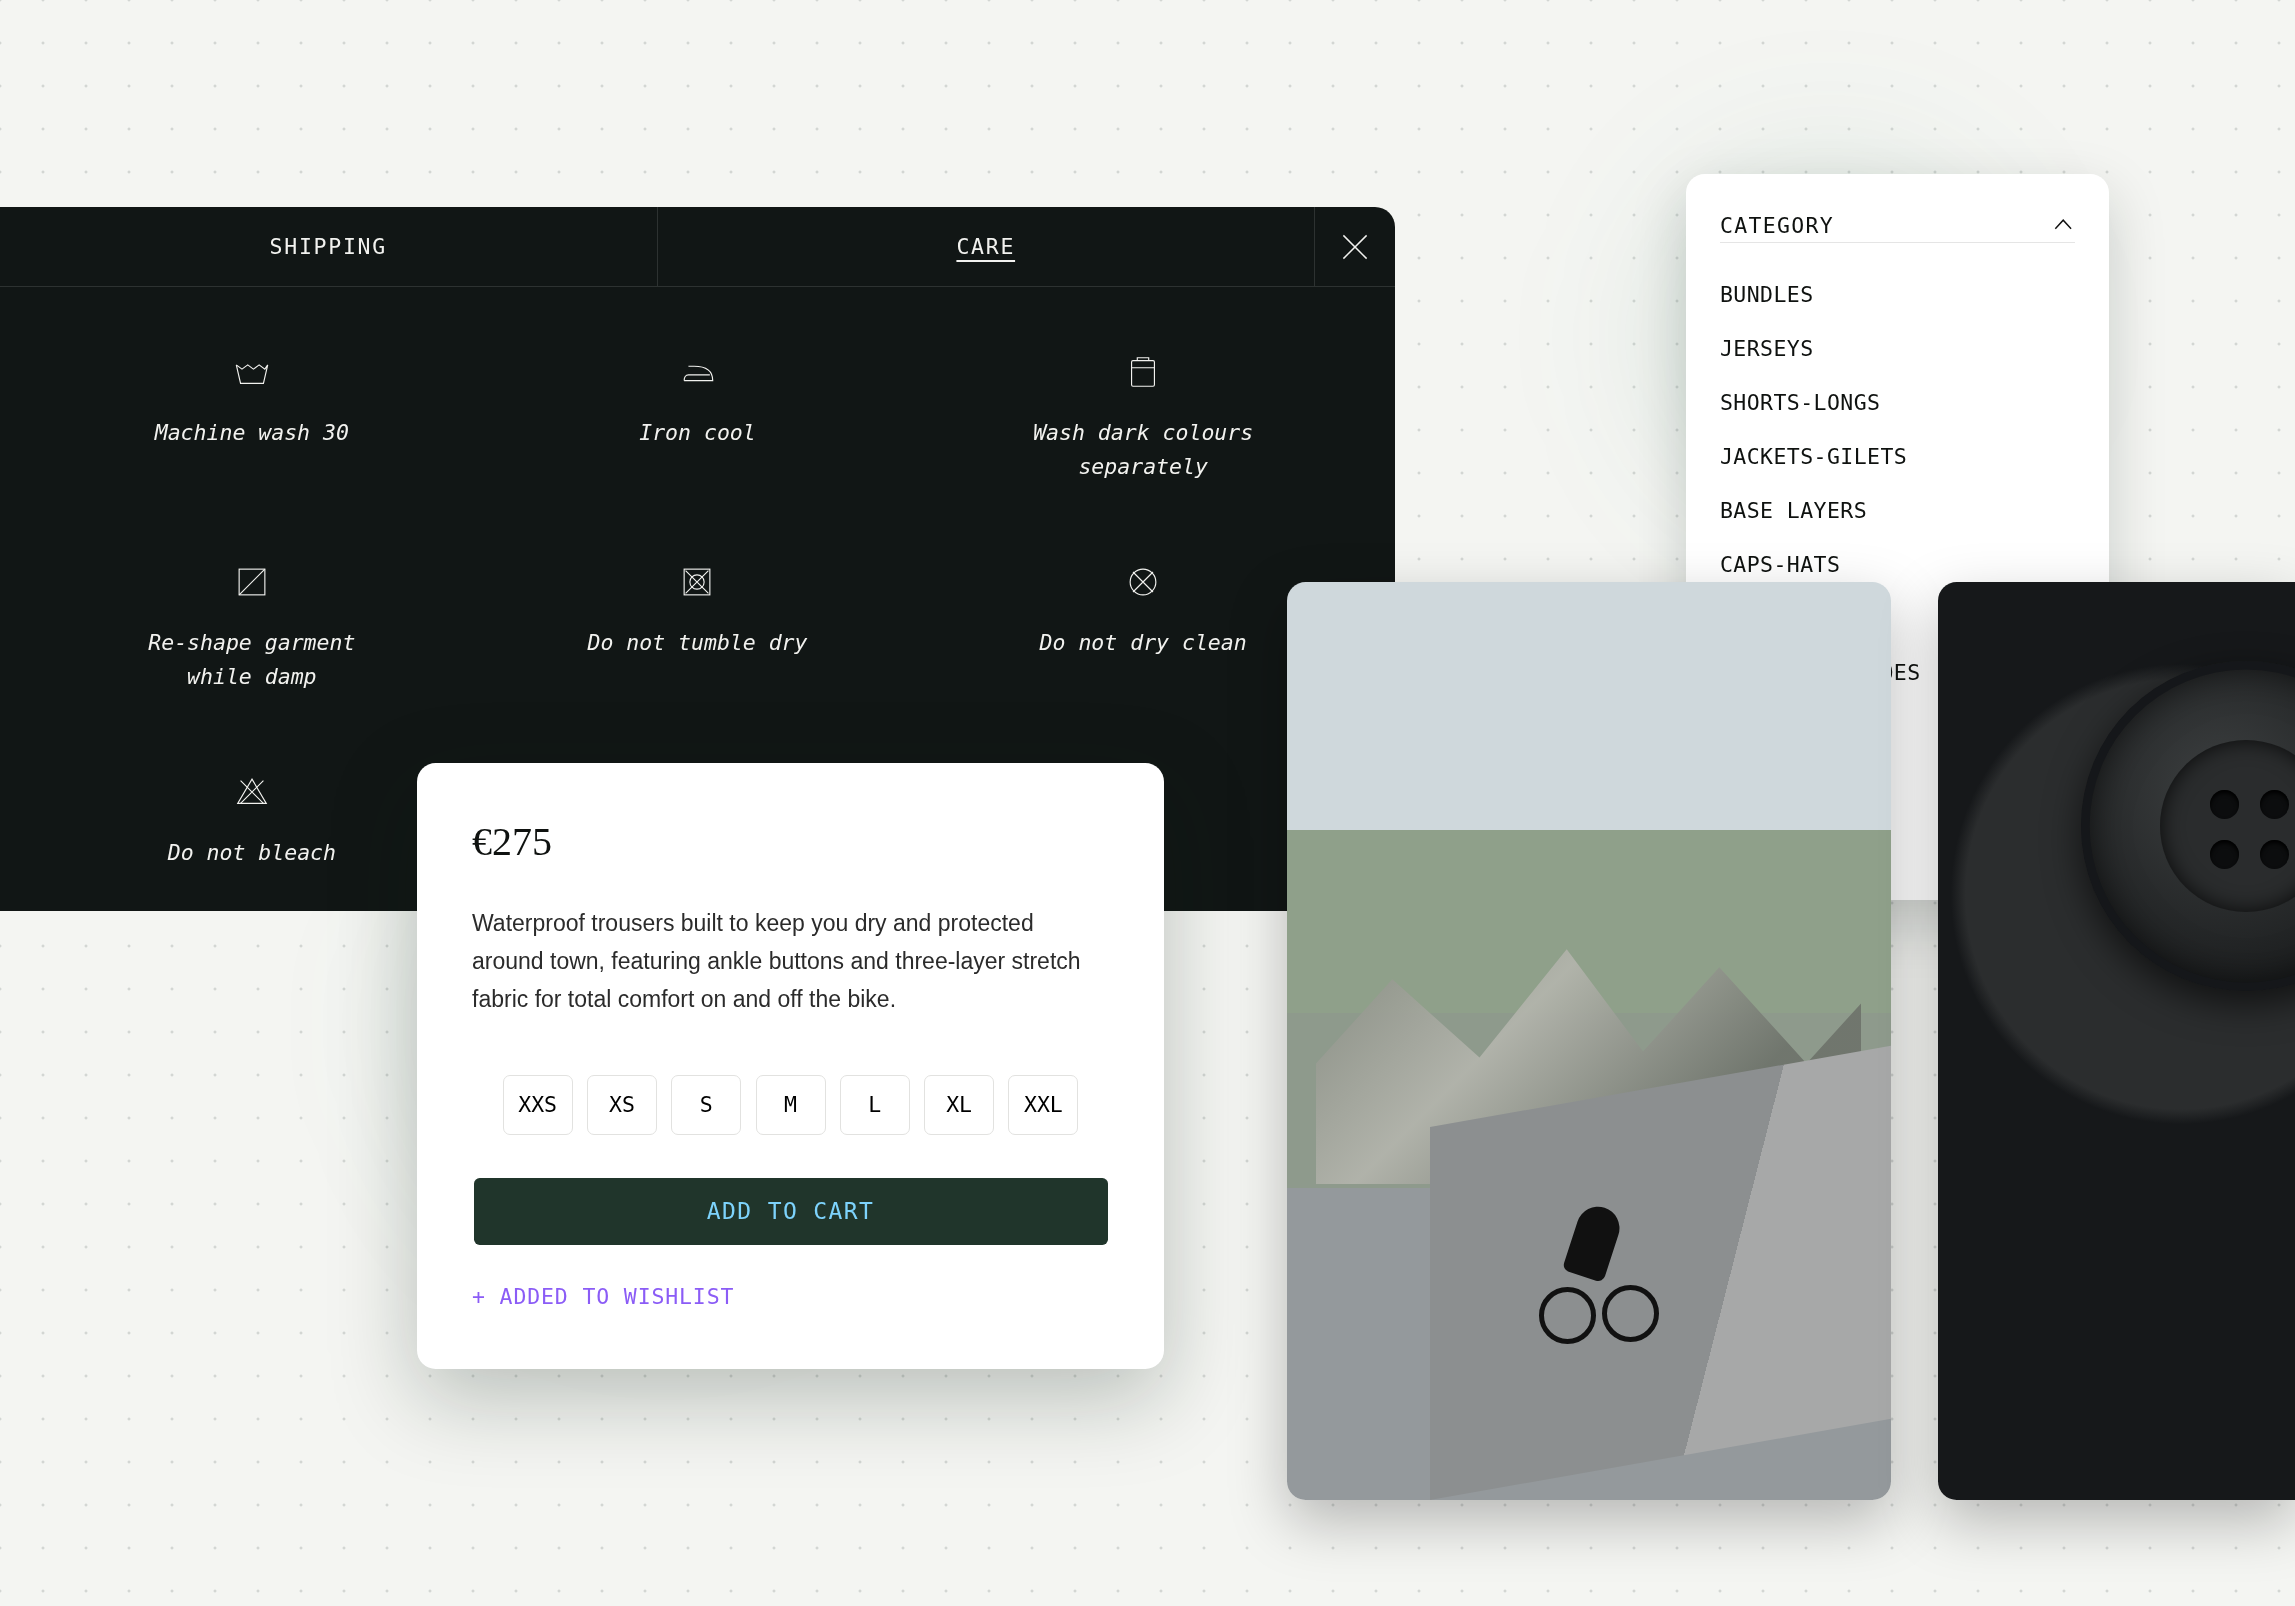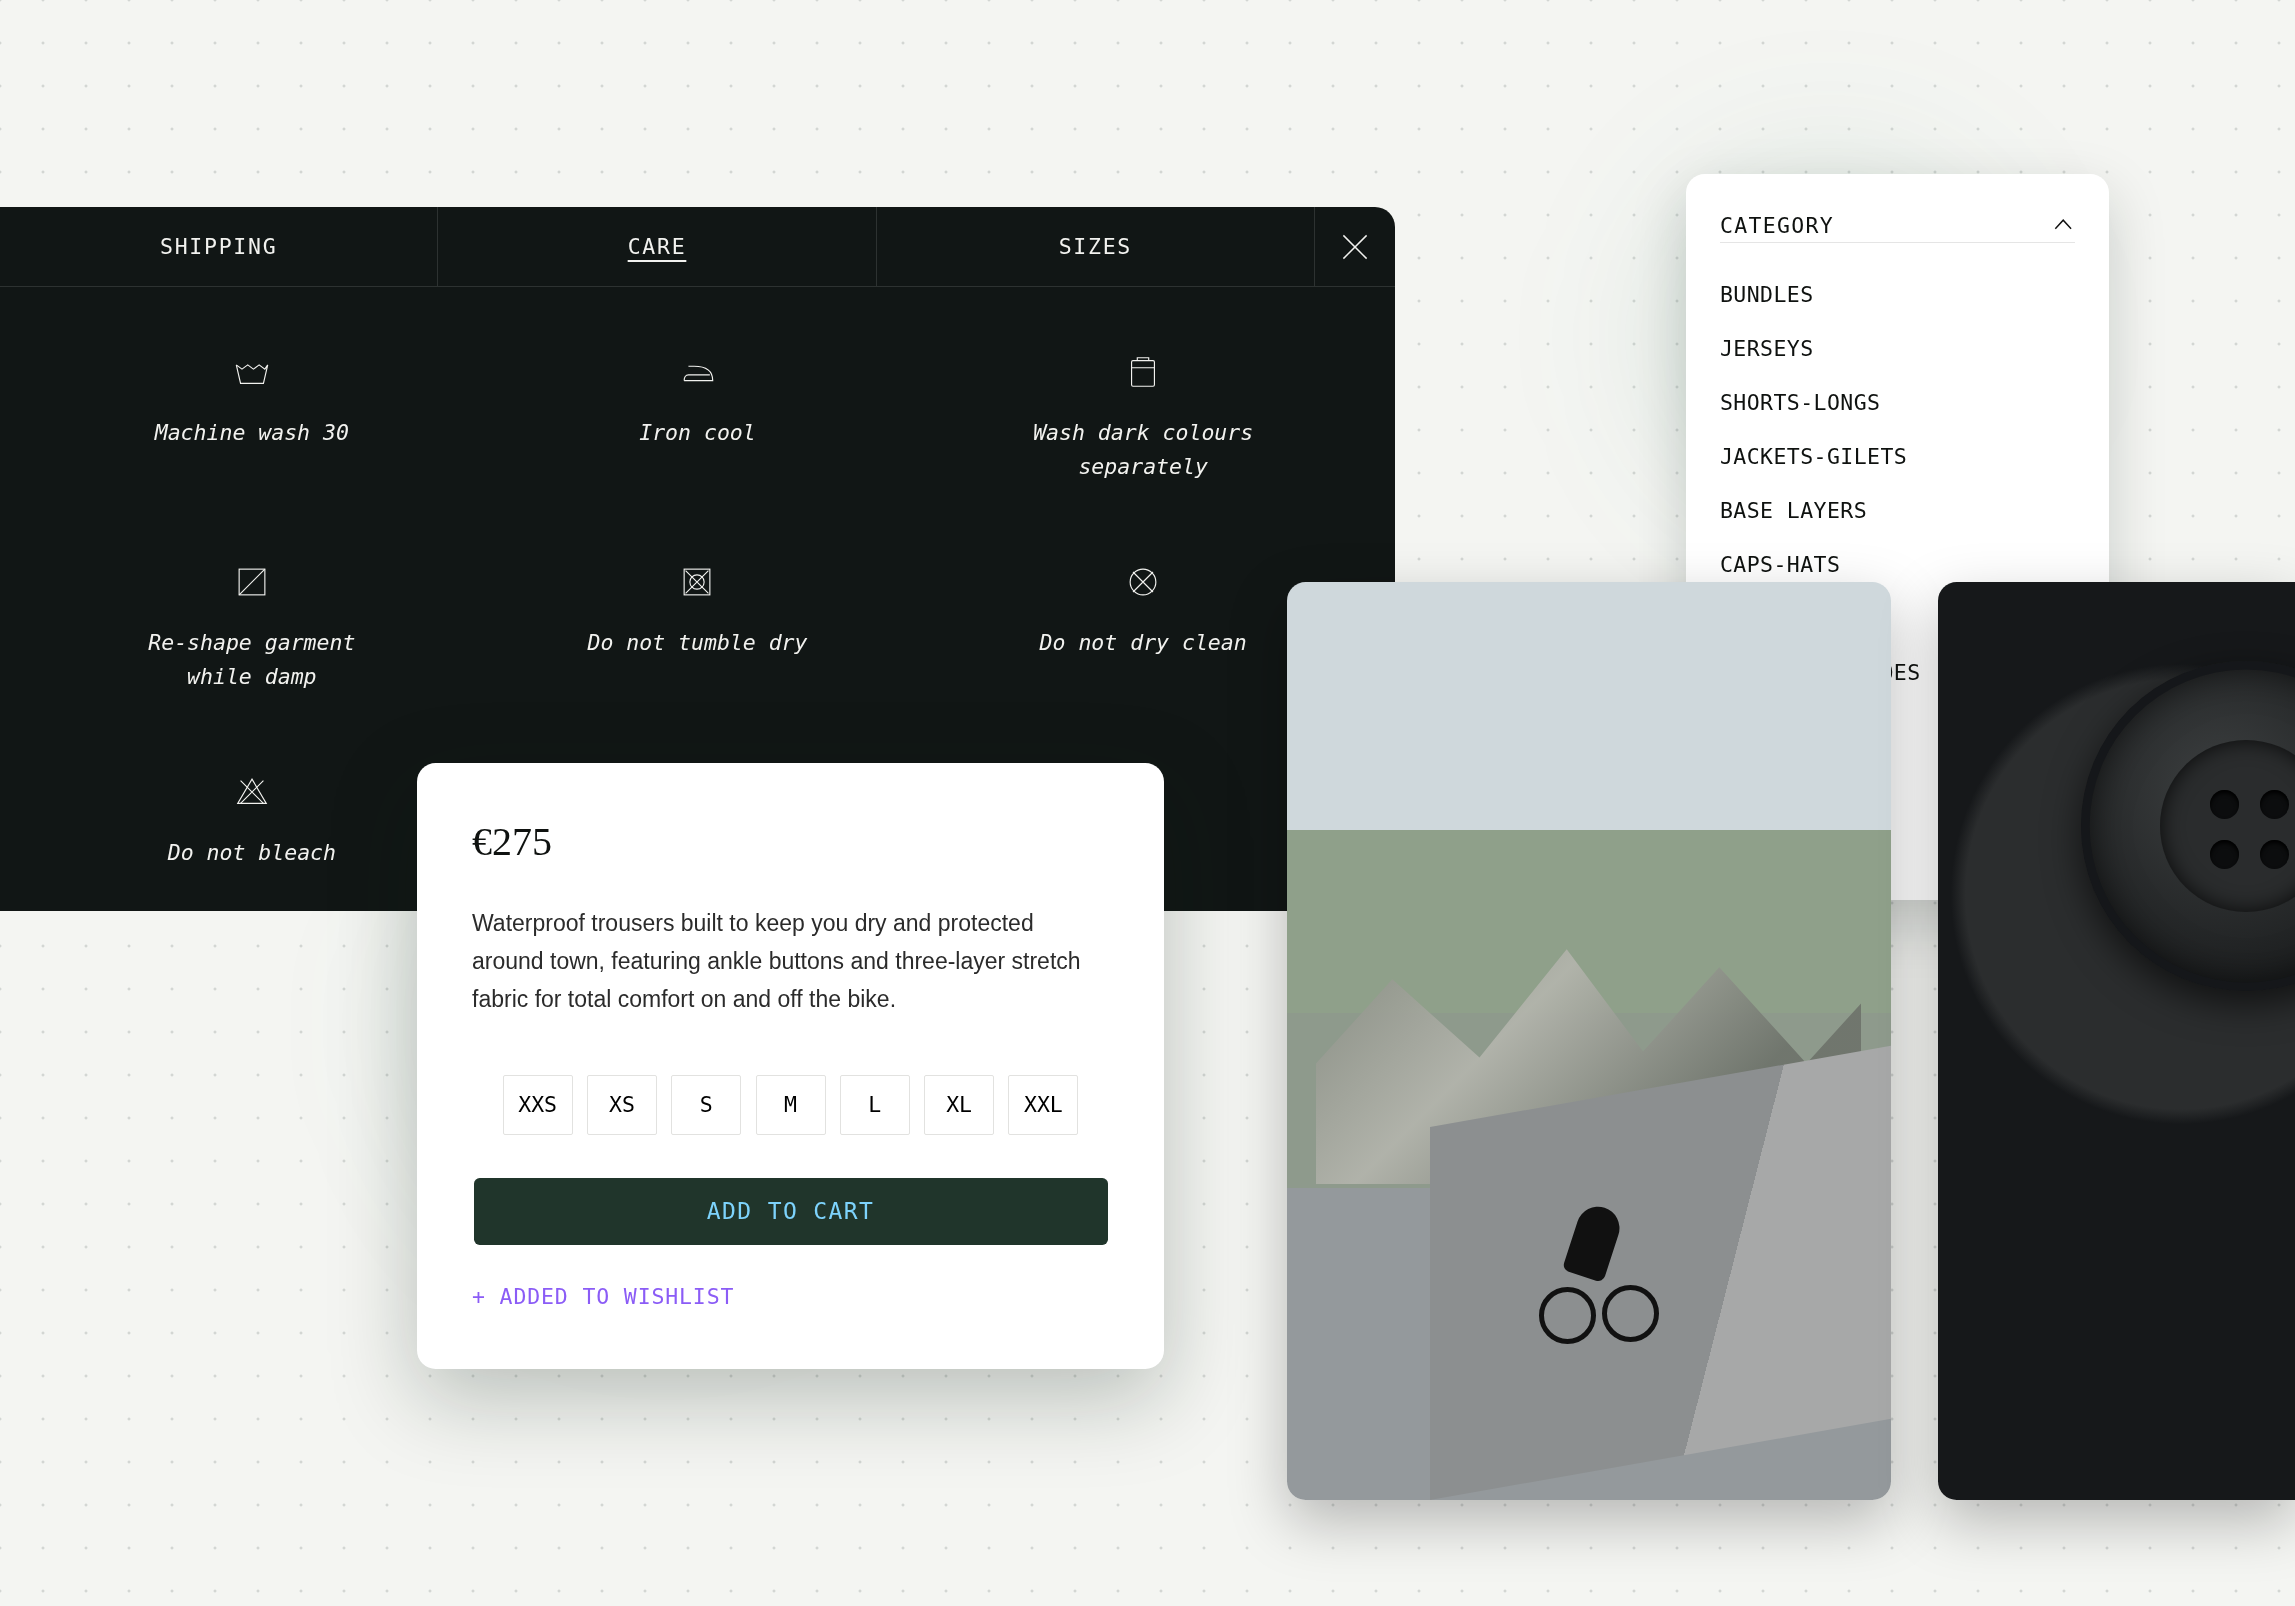--- a/index.html
+++ b/index.html
@@ -92,21 +92,21 @@
     background:var(--panel-white);
     border-radius:18.7px;
     box-shadow:0 29px 86px rgba(10,30,20,.25);
     padding:55px 55px 60px;
   }
   .price{font-family:var(--serif);font-size:40px;font-weight:500;margin-bottom:40px}
   .desc{font-family:Liberation Sans, sans-serif;font-size:23px;line-height:1.65;color:#2b2b2b;margin-bottom:56px}
   .sizes{display:flex;gap:14.3px;justify-content:center;margin-bottom:43px}
   .size{
     height:60px;padding:0 8.6px;
-    border:1.1px solid #e2e2e0;border-radius:2px;
+    border:1.1px solid #e2e2e0;border-radius:7px;
     font-family:var(--mono);font-size:21.5px;
     display:flex;align-items:center;justify-content:center;
     cursor:pointer;background:#fff;
     min-width:70px;
   }
   .atc{
     width:634px;height:67px;margin:0 auto;
     background:var(--accent);color:#7dd3fc;
     font-family:var(--mono);font-size:23px;letter-spacing:.06em;
     border:none;border-radius:5.7px;cursor:pointer;display:block;
@@ -212,23 +212,20 @@
   <div class="glow a"></div>
   <div class="glow b"></div>
 
   <section class="care">
     <div class="care-tabs">
       <div class="care-tab">
         <span>SHIPPING</span>
       </div>
       <div class="care-tab active">
         <span>CARE</span>
-      </div>
-      <div class="care-tab">
-        <span>SIZES</span>
       </div>
       <div class="care-close">
         <svg class="xmark" viewBox="0 0 44 44">
           <line x1="6" y1="6" x2="38" y2="38"></line>
             <line x1="38" y1="6" x2="6" y2="38"></line>
         </svg>
       </div>
     </div>
 
     <div class="care-grid">

